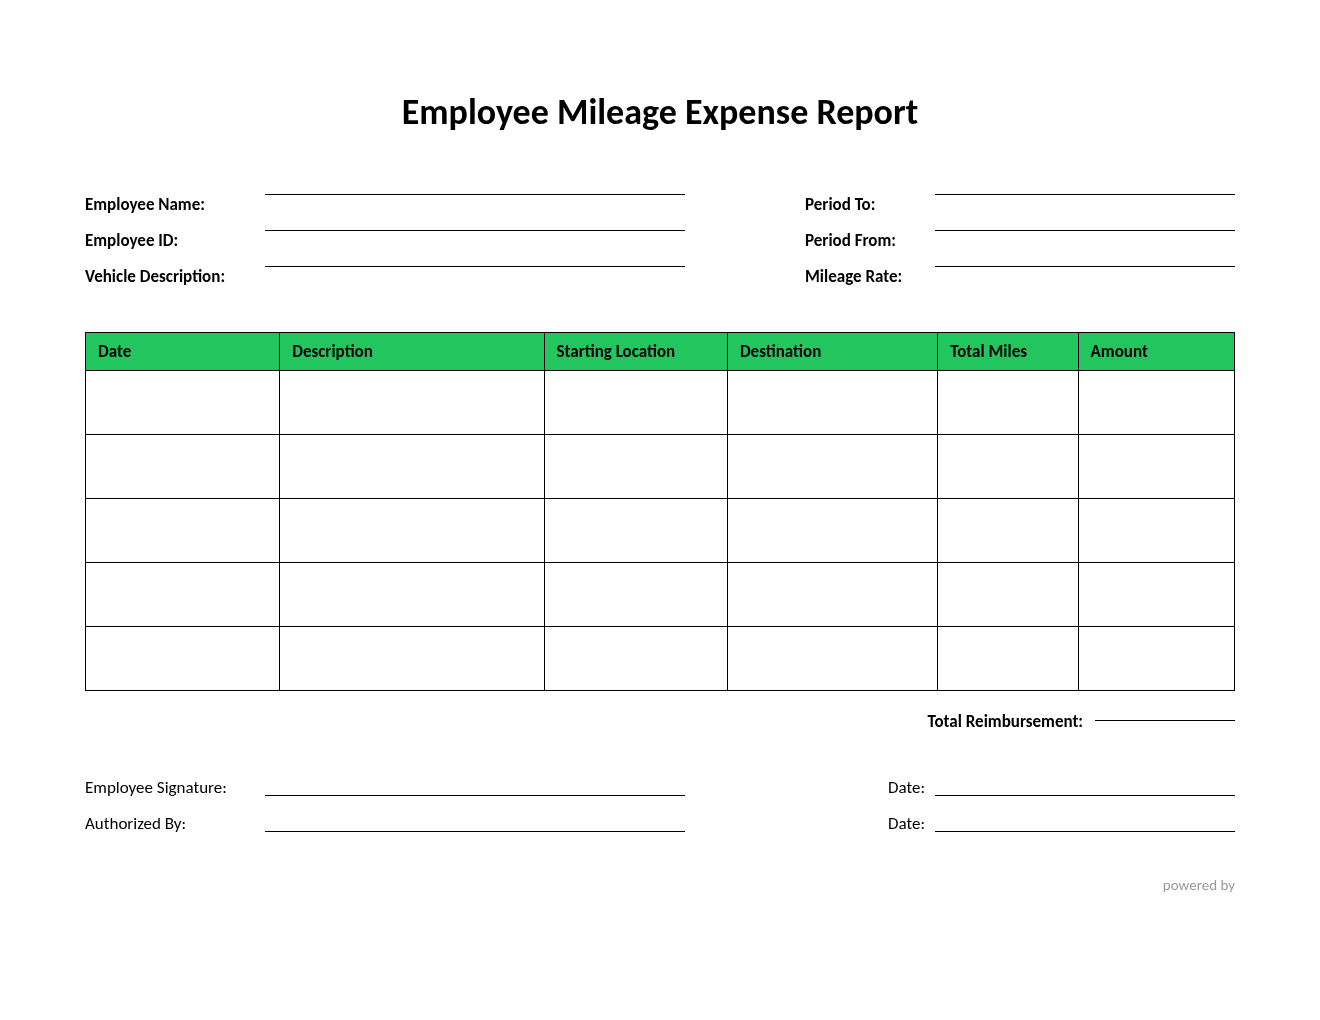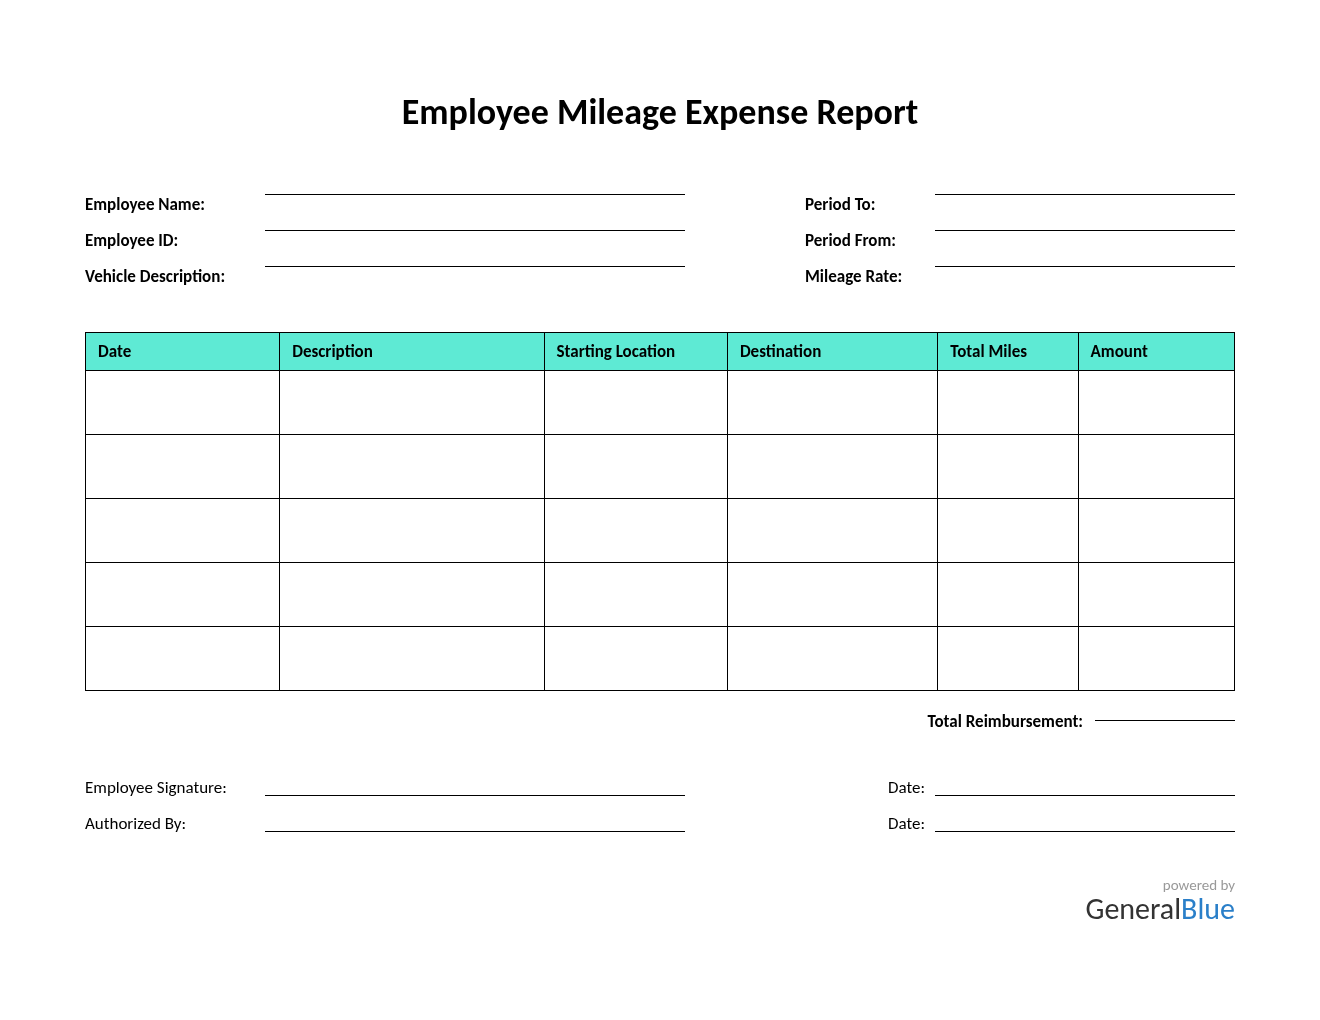--- a/index.html
+++ b/index.html
@@ -58,21 +58,21 @@
       border-bottom: 1.5px solid #000;
       height: 1px;
       margin-bottom: 2px;
     }
     .mileage-table {
       width: 100%;
       border-collapse: collapse;
       margin-bottom: 20px;
     }
     .mileage-table th {
-      background: #5eead4;
+      background: #22c55e;
       border: 1.5px solid #000;
       text-align: left;
       padding: 8px 12px;
       font-size: 17px;
       font-weight: bold;
       color: #000;
     }
     .mileage-table td {
       border: 1.5px solid #000;
       height: 64px;
@@ -273,17 +273,14 @@
       </div>
       <div class="sig-row">
         <span class="sig-label">Date:</span>
         <span class="sig-line"></span>
       </div>
     </div>
   </div>
 
   <div class="footer">
     <div class="powered-by">powered by</div>
-    <div class="logo">
-      <span>General</span><span class="blue">Blue</span>
-    </div>
   </div>
 </div>
 
 </body></html>

